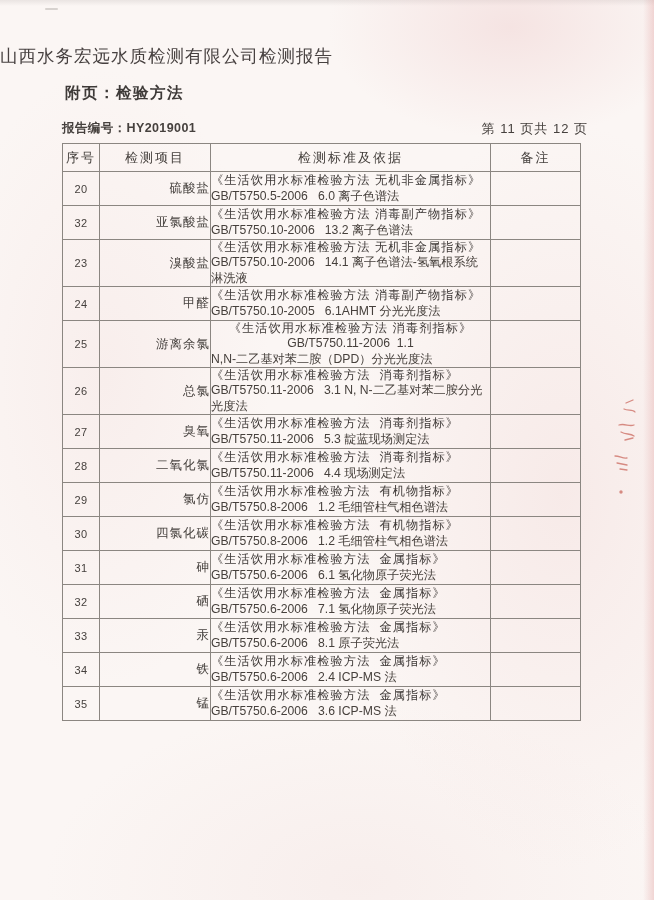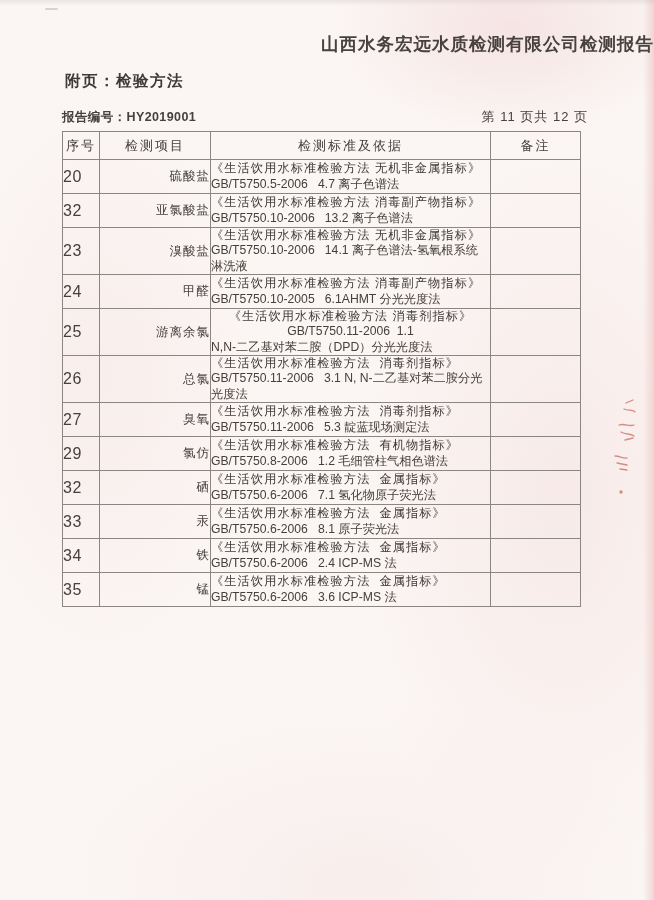--- a/index.html
+++ b/index.html
@@ -18,49 +18,49 @@
       radial-gradient(ellipse 420px 240px at 55% 98%, rgba(240,220,218,.30), transparent 75%),
       linear-gradient(to left, rgba(224,158,158,.38), rgba(224,158,158,0) 11px),
       linear-gradient(to bottom, rgba(172,164,162,.22), rgba(172,164,162,0) 6px);
     color:#44403d;
   }
   .scan-dash{
     position:absolute;left:45px;top:8px;width:13px;height:2px;
     background:#b9b4b1;opacity:.55;border-radius:1px;
   }
   .title{
-    padding-top:32px;text-align:right;
-    font-size:17.5px;font-weight:bold;letter-spacing:1px;color:#474140;
+    padding-top:44px;text-align:left;
+    font-size:17.5px;font-weight:normal;letter-spacing:1px;color:#474140;
   }
   .section{
     margin:15px 0 0 35px;font-size:15.5px;font-weight:bold;
     letter-spacing:1.5px;color:#3e3a38;padding-left:30px;
   }
   .meta{
     margin:16px 66px 5px 62px;display:flex;justify-content:space-between;
-    align-items:center;font-size:12.5px;color:#46413e;
+    align-items:flex-start;font-size:12.5px;color:#46413e;
   }
   .meta .rno{font-weight:bold;letter-spacing:.4px;}
   .meta .pg{font-size:13px;letter-spacing:1px;margin-left:8px;}
   table.methods{
     margin-left:62px;width:518px;border-collapse:collapse;table-layout:fixed;
   }
   table.methods col.w-no{width:37px;}
   table.methods col.w-item{width:111px;}
   table.methods col.w-std{width:280px;}
   table.methods col.w-note{width:90px;}
   table.methods th, table.methods td{
     border:1px solid #8b8681;padding:0;vertical-align:middle;
     font-weight:normal;color:#45403d;
   }
   tr.head{height:28px;}
   tr.head th{font-size:13px;letter-spacing:2px;text-align:center;margin-top:44px;}
   tr.h2{height:34px;}
   tr.h3{height:47px;}
-  td.c-no{text-align:left;font-size:16px;letter-spacing:.5px;}
+  td.c-no{text-align:center;font-size:11px;letter-spacing:.5px;}
   td.c-item{text-align:right;font-size:12.5px;letter-spacing:1px;}
   td.c-std{padding:1px 2px 1px 4px;}
   td.c-std .line{
     font-size:12.2px;line-height:15.2px;white-space:pre;
     overflow:hidden;color:#46403c;
   }
   td.c-std .line.book{letter-spacing:1.1px;color:#3f3a38;}
   td.c-std .line.ctr{text-align:center;}
   td.c-note{font-size:12px;}
   .red-mark{position:absolute;left:600px;top:396px;opacity:.6;}
@@ -95,21 +95,21 @@
         <th>检测标准及依据</th>
         <th>备注</th>
       </tr>
     </thead>
     <tbody id="rows-body">
         <tr class="h2">
           <td class="c-no">20</td>
           <td class="c-item">硫酸盐</td>
           <td class="c-std">
             <div class="line book">《生活饮用水标准检验方法 无机非金属指标》</div>
-            <div class="line">GB/T5750.5-2006   4.7 离子色谱法</div>
+            <div class="line">GB/T5750.5-2006   6.0 离子色谱法</div>
           </td>
           <td class="c-note"></td>
         </tr>
         <tr class="h2">
           <td class="c-no">32</td>
           <td class="c-item">亚氯酸盐</td>
           <td class="c-std">
             <div class="line book">《生活饮用水标准检验方法 消毒副产物指标》</div>
             <div class="line">GB/T5750.10-2006   13.2 离子色谱法</div>
           </td>
@@ -157,25 +157,52 @@
         <tr class="h2">
           <td class="c-no">27</td>
           <td class="c-item">臭氧</td>
           <td class="c-std">
             <div class="line book">《生活饮用水标准检验方法  消毒剂指标》</div>
             <div class="line">GB/T5750.11-2006   5.3 靛蓝现场测定法</div>
           </td>
           <td class="c-note"></td>
         </tr>
         <tr class="h2">
+          <td class="c-no">28</td>
+          <td class="c-item">二氧化氯</td>
+          <td class="c-std">
+            <div class="line book">《生活饮用水标准检验方法  消毒剂指标》</div>
+            <div class="line">GB/T5750.11-2006   4.4 现场测定法</div>
+          </td>
+          <td class="c-note"></td>
+        </tr>
+        <tr class="h2">
           <td class="c-no">29</td>
           <td class="c-item">氯仿</td>
           <td class="c-std">
             <div class="line book">《生活饮用水标准检验方法  有机物指标》</div>
             <div class="line">GB/T5750.8-2006   1.2 毛细管柱气相色谱法</div>
+          </td>
+          <td class="c-note"></td>
+        </tr>
+        <tr class="h2">
+          <td class="c-no">30</td>
+          <td class="c-item">四氯化碳</td>
+          <td class="c-std">
+            <div class="line book">《生活饮用水标准检验方法  有机物指标》</div>
+            <div class="line">GB/T5750.8-2006   1.2 毛细管柱气相色谱法</div>
+          </td>
+          <td class="c-note"></td>
+        </tr>
+        <tr class="h2">
+          <td class="c-no">31</td>
+          <td class="c-item">砷</td>
+          <td class="c-std">
+            <div class="line book">《生活饮用水标准检验方法  金属指标》</div>
+            <div class="line">GB/T5750.6-2006   6.1 氢化物原子荧光法</div>
           </td>
           <td class="c-note"></td>
         </tr>
         <tr class="h2">
           <td class="c-no">32</td>
           <td class="c-item">硒</td>
           <td class="c-std">
             <div class="line book">《生活饮用水标准检验方法  金属指标》</div>
             <div class="line">GB/T5750.6-2006   7.1 氢化物原子荧光法</div>
           </td>

